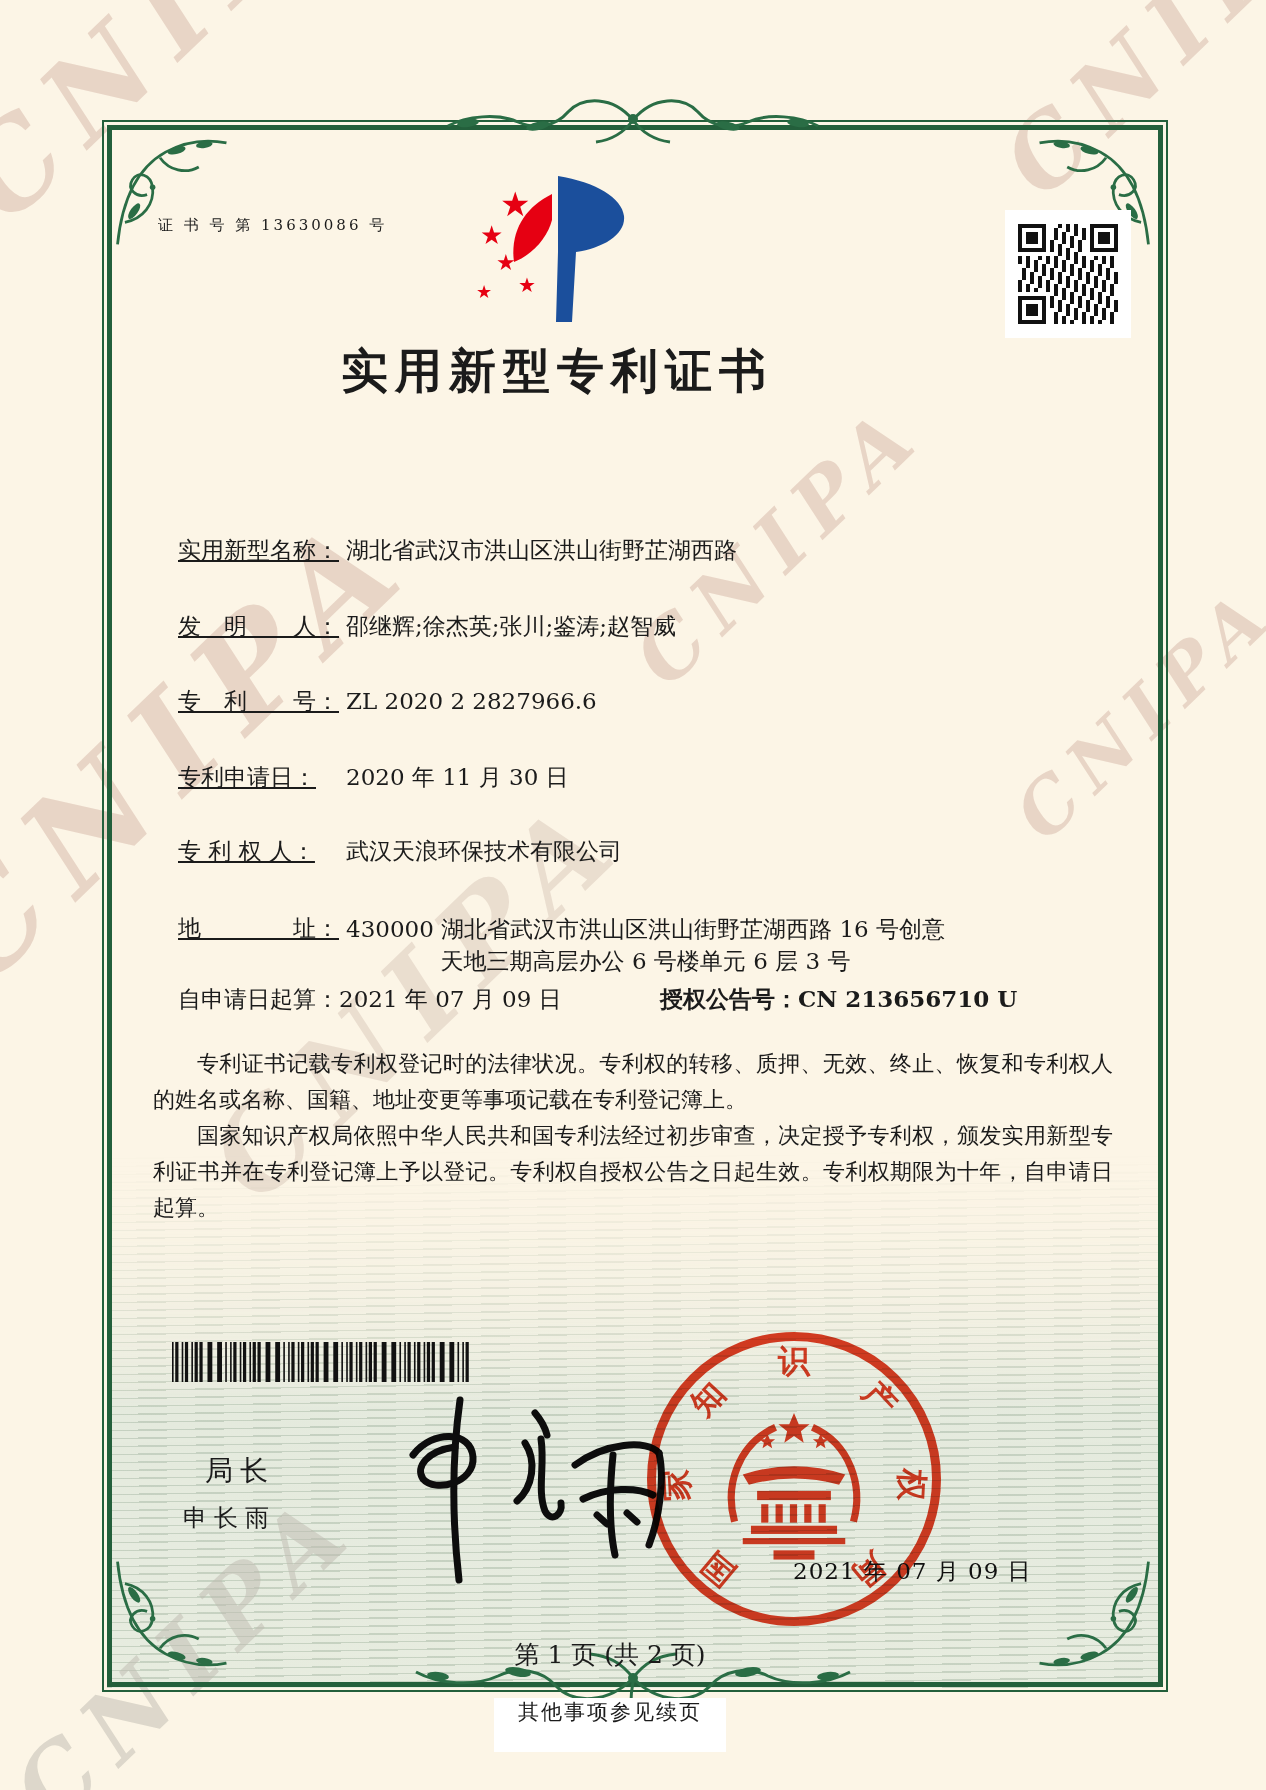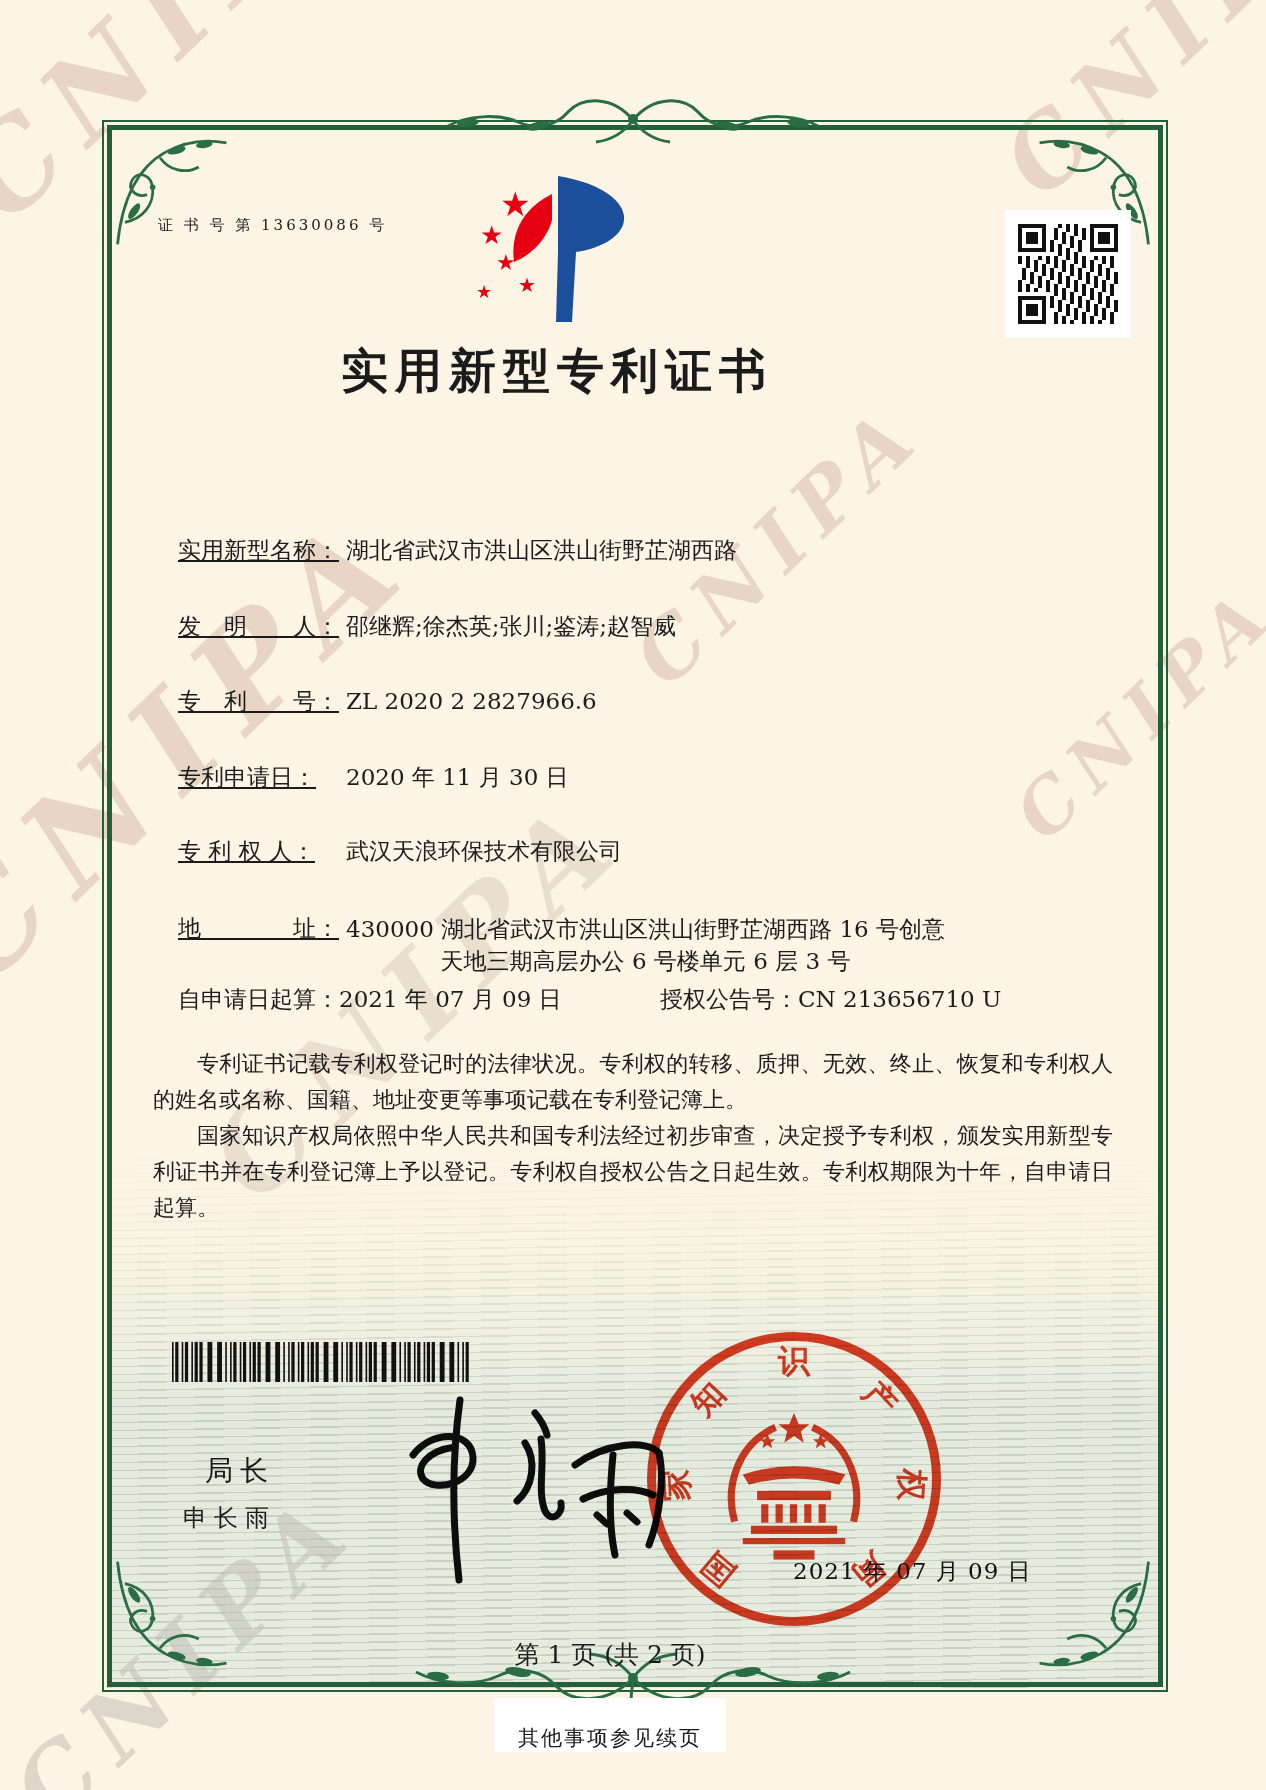--- a/index.html
+++ b/index.html
@@ -28,21 +28,21 @@
   .logo{position:absolute;left:462px;top:168px;z-index:4;}
   .qr-pad{position:absolute;left:1005px;top:210px;width:126px;height:128px;background:#fff;z-index:4;}
   .qr-pad svg{position:absolute;left:13px;top:14px;}
   .title{position:absolute;left:0;top:340px;width:1114px;z-index:4;text-align:center;
          font-size:47px;font-weight:700;letter-spacing:7px;}
   
   .frow{position:absolute;left:178px;z-index:4;font-size:23px;white-space:nowrap;}
   .frow .lab{display:inline-block;width:168px;text-decoration:underline;}
   .addr{display:flex;}
   .addr .lines{line-height:32px;text-align:center;}
-  .grant2{position:absolute;left:660px;top:984px;z-index:4;font-size:23px;white-space:nowrap;}
+  .grant2{position:absolute;left:660px;top:984px;z-index:4;font-size:23px;white-space:nowrap;font-weight:bold;}
   
   .bodytext{position:absolute;left:153px;top:1046px;width:960px;z-index:4;
             font-size:22px;line-height:36px;text-align:justify;}
   .bodytext p{margin:0;text-indent:2em;}
   
   .barcode{position:absolute;left:172px;top:1342px;width:300px;height:40px;z-index:5;}
   .officer-role{position:absolute;left:183px;top:1452px;z-index:5;font-size:28px;letter-spacing:7px;
                 font-family:"DejaVu Sans","Liberation Sans",sans-serif;margin-left:22px;}
   .officer-name{position:absolute;left:183px;top:1502px;z-index:5;font-size:24px;letter-spacing:7px;
                 font-family:"DejaVu Sans","Liberation Sans",sans-serif;}
@@ -52,21 +52,21 @@
         mix-blend-mode:multiply;opacity:.95;}
   .seal-ring{position:absolute;inset:2px;border:9px solid var(--red,#dd3318);border-radius:50%;}
   .seal-char{position:absolute;left:50%;top:50%;color:var(--red,#dd3318);font-size:32px;font-weight:700;
              transform:translate(-50%,-50%) rotate(var(--a)) translateY(-117px);}
   .seal-emblem{position:absolute;left:50%;top:50%;transform:translate(-50%,-44%);}
   .seal-date{position:absolute;left:793px;top:1556px;z-index:6;font-size:23px;letter-spacing:1px;
              color:#101010;}
   
   .page-footer{position:absolute;left:0;top:1638px;width:1220px;z-index:4;text-align:center;font-size:25px;}
   .cont-band{position:absolute;left:494px;top:1698px;width:232px;height:54px;background:#fff;z-index:4;
-             display:flex;align-items:flex-end;justify-content:center;font-size:21px;letter-spacing:2px;}
+             display:flex;align-items:flex-start;justify-content:center;font-size:21px;letter-spacing:2px;}
 </style>
 </head>
 <body>
 
 <div class="page" style="--green: #235f3b; --red: #dd3318;">
 
   <div class="guilloche"></div>
 
   <span class="watermark" style="left:-20px;top:140px;font-size:115px;">CNIPA</span>
   <span class="watermark" style="left:1020px;top:130px;font-size:95px;">CNIPA</span>

